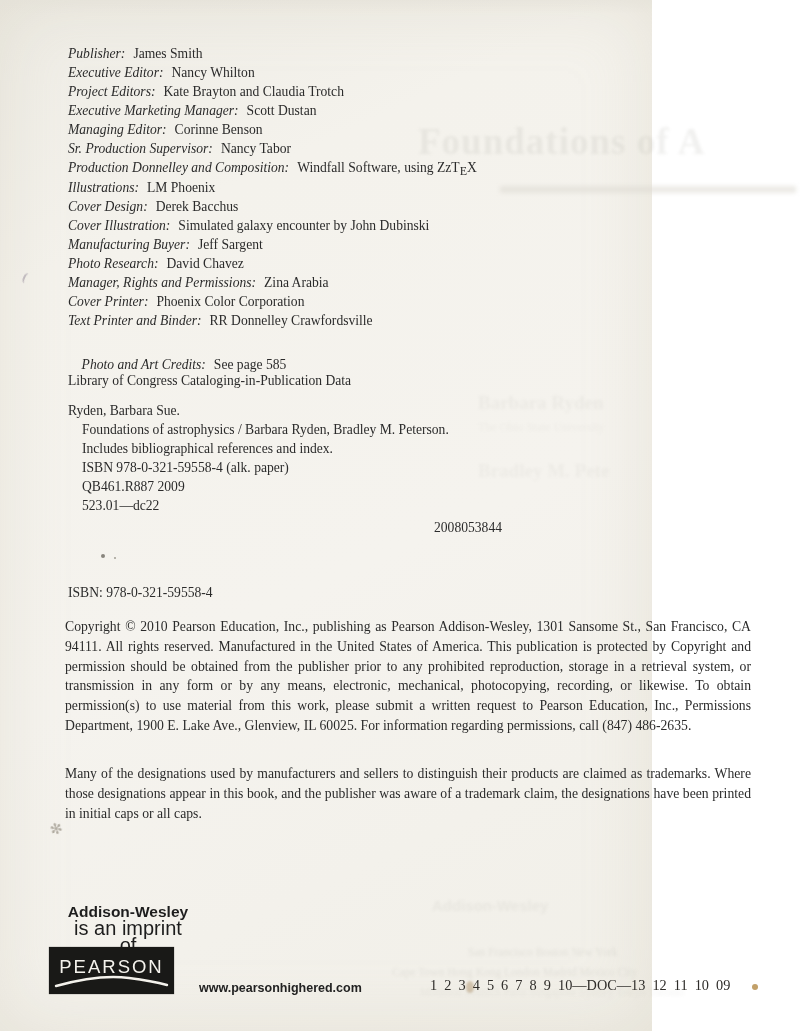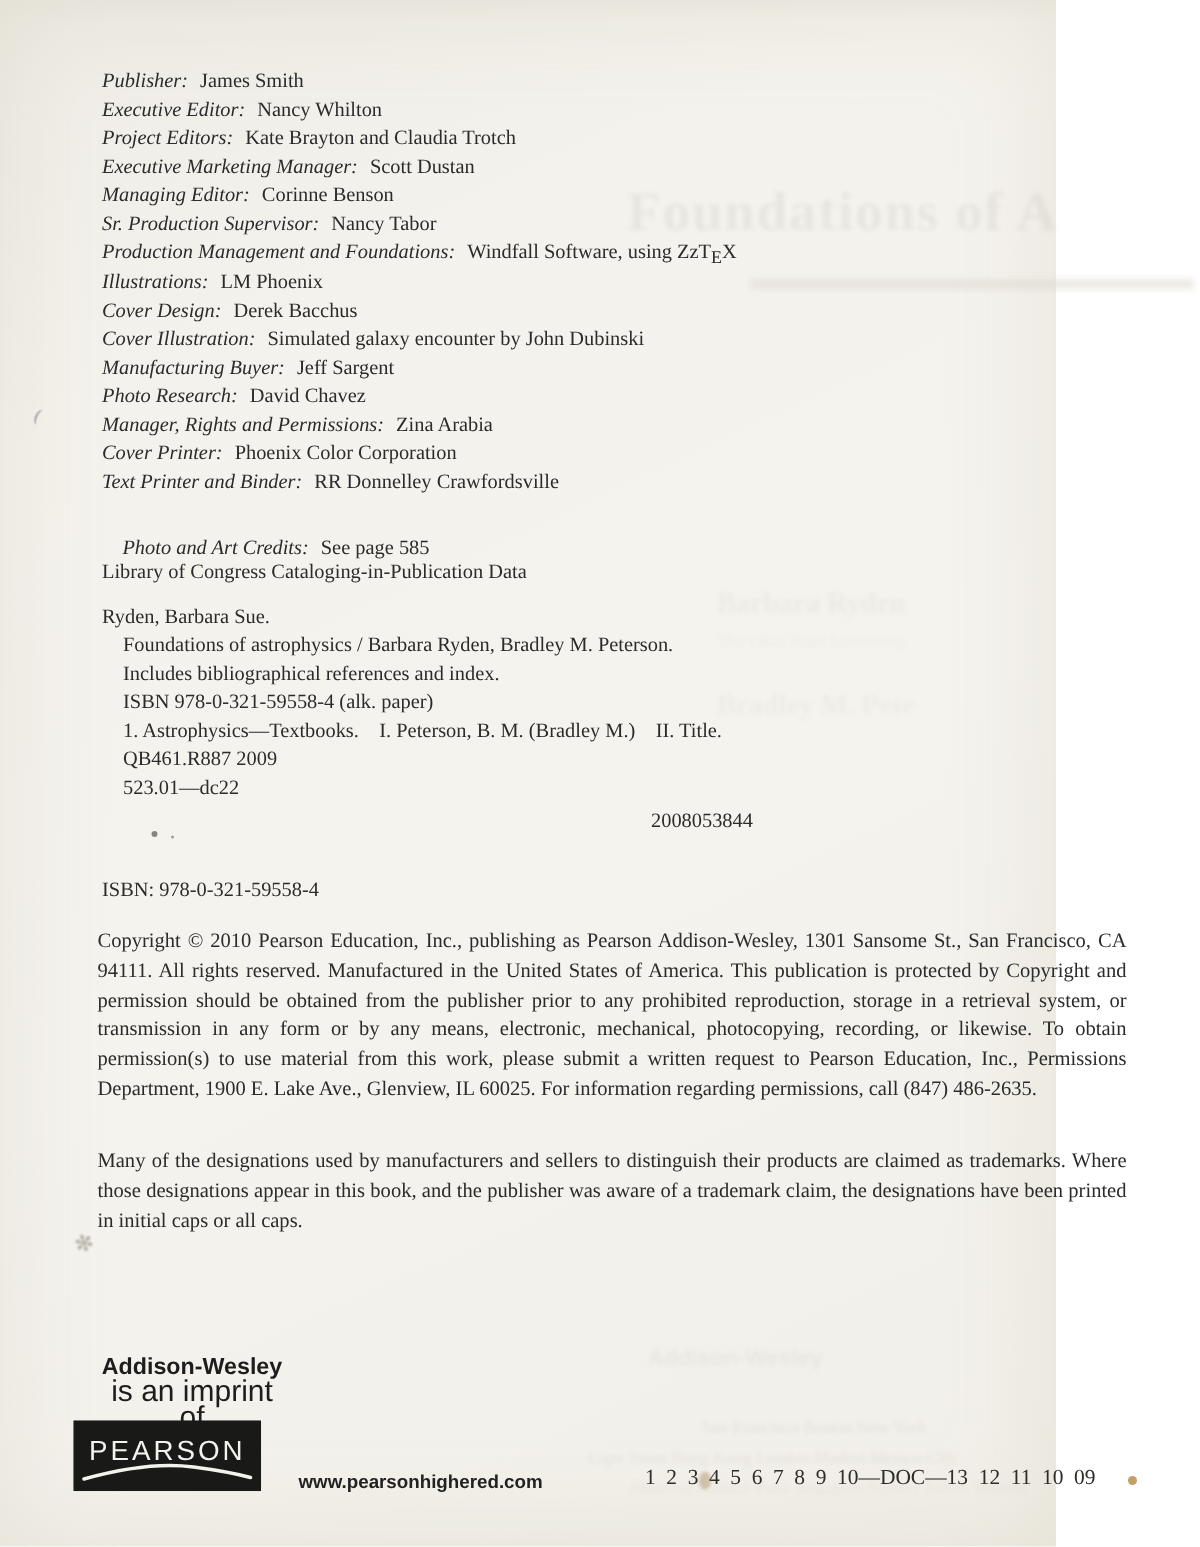--- a/index.html
+++ b/index.html
@@ -1,18 +1,18 @@
 <!DOCTYPE html>
 <html><head>
 <meta charset="utf-8">
 <style>
   html,body{margin:0;padding:0;}
   body{width:800px;height:1031px;overflow:hidden;}
   .page{
-    position:relative;width:704px;height:1031px;
+    position:relative;width:652px;height:1031px;
     background:linear-gradient(155deg,#eeece5 0%,#f4f2ec 22%,#f5f3ee 55%,#f1efe8 100%);
     box-shadow:inset 0 0 70px rgba(186,176,152,0.22);
     font-family:"Liberation Serif","DejaVu Serif",serif;
     color:#2b2b2b;
   }
   
   .ghost{position:absolute;color:#a8a79f;filter:blur(1.4px);white-space:nowrap;pointer-events:none;}
   .ghost-title{left:418px;top:120px;font-size:37px;font-weight:bold;letter-spacing:1px;opacity:0.16;}
   .ghost-rule{position:absolute;left:500px;top:186px;width:296px;height:7px;background:#dcd9d1;opacity:0.55;filter:blur(2px);}
   .ghost-author1{left:478px;top:392px;font-size:19px;font-weight:bold;opacity:0.12;}
@@ -79,42 +79,41 @@
   <div class="ghost ghost-cities2">Cape Town   Hong Kong   London   Madrid   Mexico City</div>
   <div class="ghost ghost-cities3">Montreal   Munich   Paris   Singapore   Sydney   Tokyo   Toronto</div>
 
   <div class="credits" id="credits">
       <div class="credit-line"><span class="lbl">Publisher:</span><span>James Smith</span></div>
       <div class="credit-line"><span class="lbl">Executive Editor:</span><span>Nancy Whilton</span></div>
       <div class="credit-line"><span class="lbl">Project Editors:</span><span>Kate Brayton and Claudia Trotch</span></div>
       <div class="credit-line"><span class="lbl">Executive Marketing Manager:</span><span>Scott Dustan</span></div>
       <div class="credit-line"><span class="lbl">Managing Editor:</span><span>Corinne Benson</span></div>
       <div class="credit-line"><span class="lbl">Sr. Production Supervisor:</span><span>Nancy Tabor</span></div>
-      <div class="credit-line"><span class="lbl">Production Management and Foundations:</span><span>Windfall Software, using ZzT</span><span class="tex-sub">E</span><span>X</span></div>
+      <div class="credit-line"><span class="lbl">Production Donnelley and Composition:</span><span>Windfall Software, using ZzT</span><span class="tex-sub">E</span><span>X</span></div>
       <div class="credit-line"><span class="lbl">Illustrations:</span><span>LM Phoenix</span></div>
       <div class="credit-line"><span class="lbl">Cover Design:</span><span>Derek Bacchus</span></div>
       <div class="credit-line"><span class="lbl">Cover Illustration:</span><span>Simulated galaxy encounter by John Dubinski</span></div>
       <div class="credit-line"><span class="lbl">Manufacturing Buyer:</span><span>Jeff Sargent</span></div>
       <div class="credit-line"><span class="lbl">Photo Research:</span><span>David Chavez</span></div>
       <div class="credit-line"><span class="lbl">Manager, Rights and Permissions:</span><span>Zina Arabia</span></div>
       <div class="credit-line"><span class="lbl">Cover Printer:</span><span>Phoenix Color Corporation</span></div>
       <div class="credit-line"><span class="lbl">Text Printer and Binder:</span><span>RR Donnelley Crawfordsville</span></div>
     </div>
 
   <div class="line photo-credits">
     <span class="lbl">Photo and Art Credits:</span><span>See page 585</span>
   </div>
 
   <div class="line loc-heading">Library of Congress Cataloging-in-Publication Data</div>
   <div class="catalog" id="catalog">
       <div class="cat-line">Ryden, Barbara Sue.</div>
       <div class="cat-line ind1">Foundations of astrophysics / Barbara Ryden, Bradley M. Peterson.</div>
       <div class="cat-line ind1">Includes bibliographical references and index.</div>
       <div class="cat-line ind1">ISBN 978-0-321-59558-4 (alk. paper)</div>
-      <div class="cat-line ind1">1. Astrophysics—Textbooks.    I. Peterson, B. M. (Bradley M.)    II. Title.</div>
       <div class="cat-line ind1">QB461.R887 2009</div>
       <div class="cat-line ind1">523.01—dc22</div>
       <div class="cat-line cat-number">2008053844</div>
     </div>
 
   <div class="line isbn-line">ISBN: 978-0-321-59558-4</div>
 
   <p class="para copyright">Copyright © 2010 Pearson Education, Inc., publishing as Pearson Addison-Wesley, 1301 Sansome St., San Francisco, CA 94111. All rights reserved. Manufactured in the United States of America. This publication is protected by Copyright and permission should be obtained from the publisher prior to any prohibited reproduction, storage in a retrieval system, or transmission in any form or by any means, electronic, mechanical, photocopying, recording, or likewise. To obtain permission(s) to use material from this work, please submit a written request to Pearson Education, Inc., Permissions Department, 1900 E. Lake Ave., Glenview, IL 60025. For information regarding permissions, call (847) 486-2635.</p>
   <p class="para trademark">Many of the designations used by manufacturers and sellers to distinguish their products are claimed as trademarks. Where those designations appear in this book, and the publisher was aware of a trademark claim, the designations have been printed in initial caps or all caps.</p>
 

